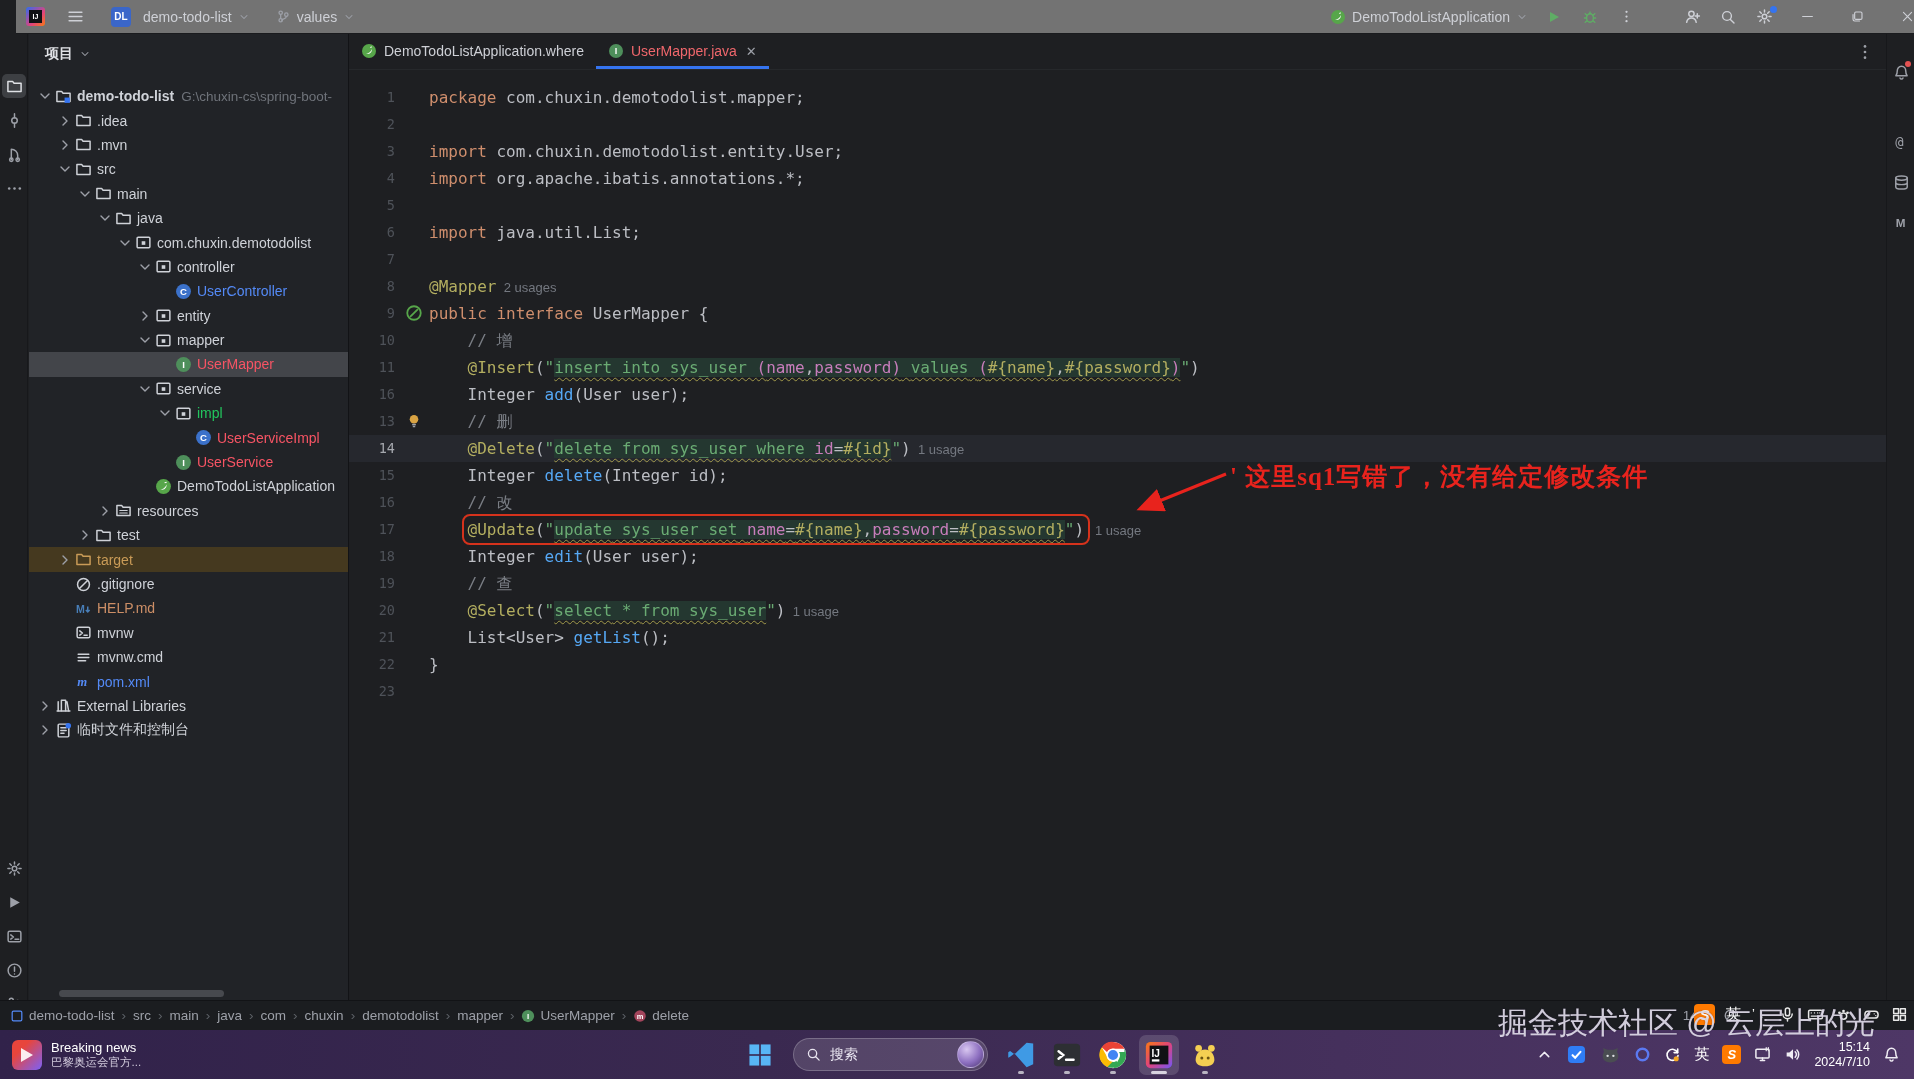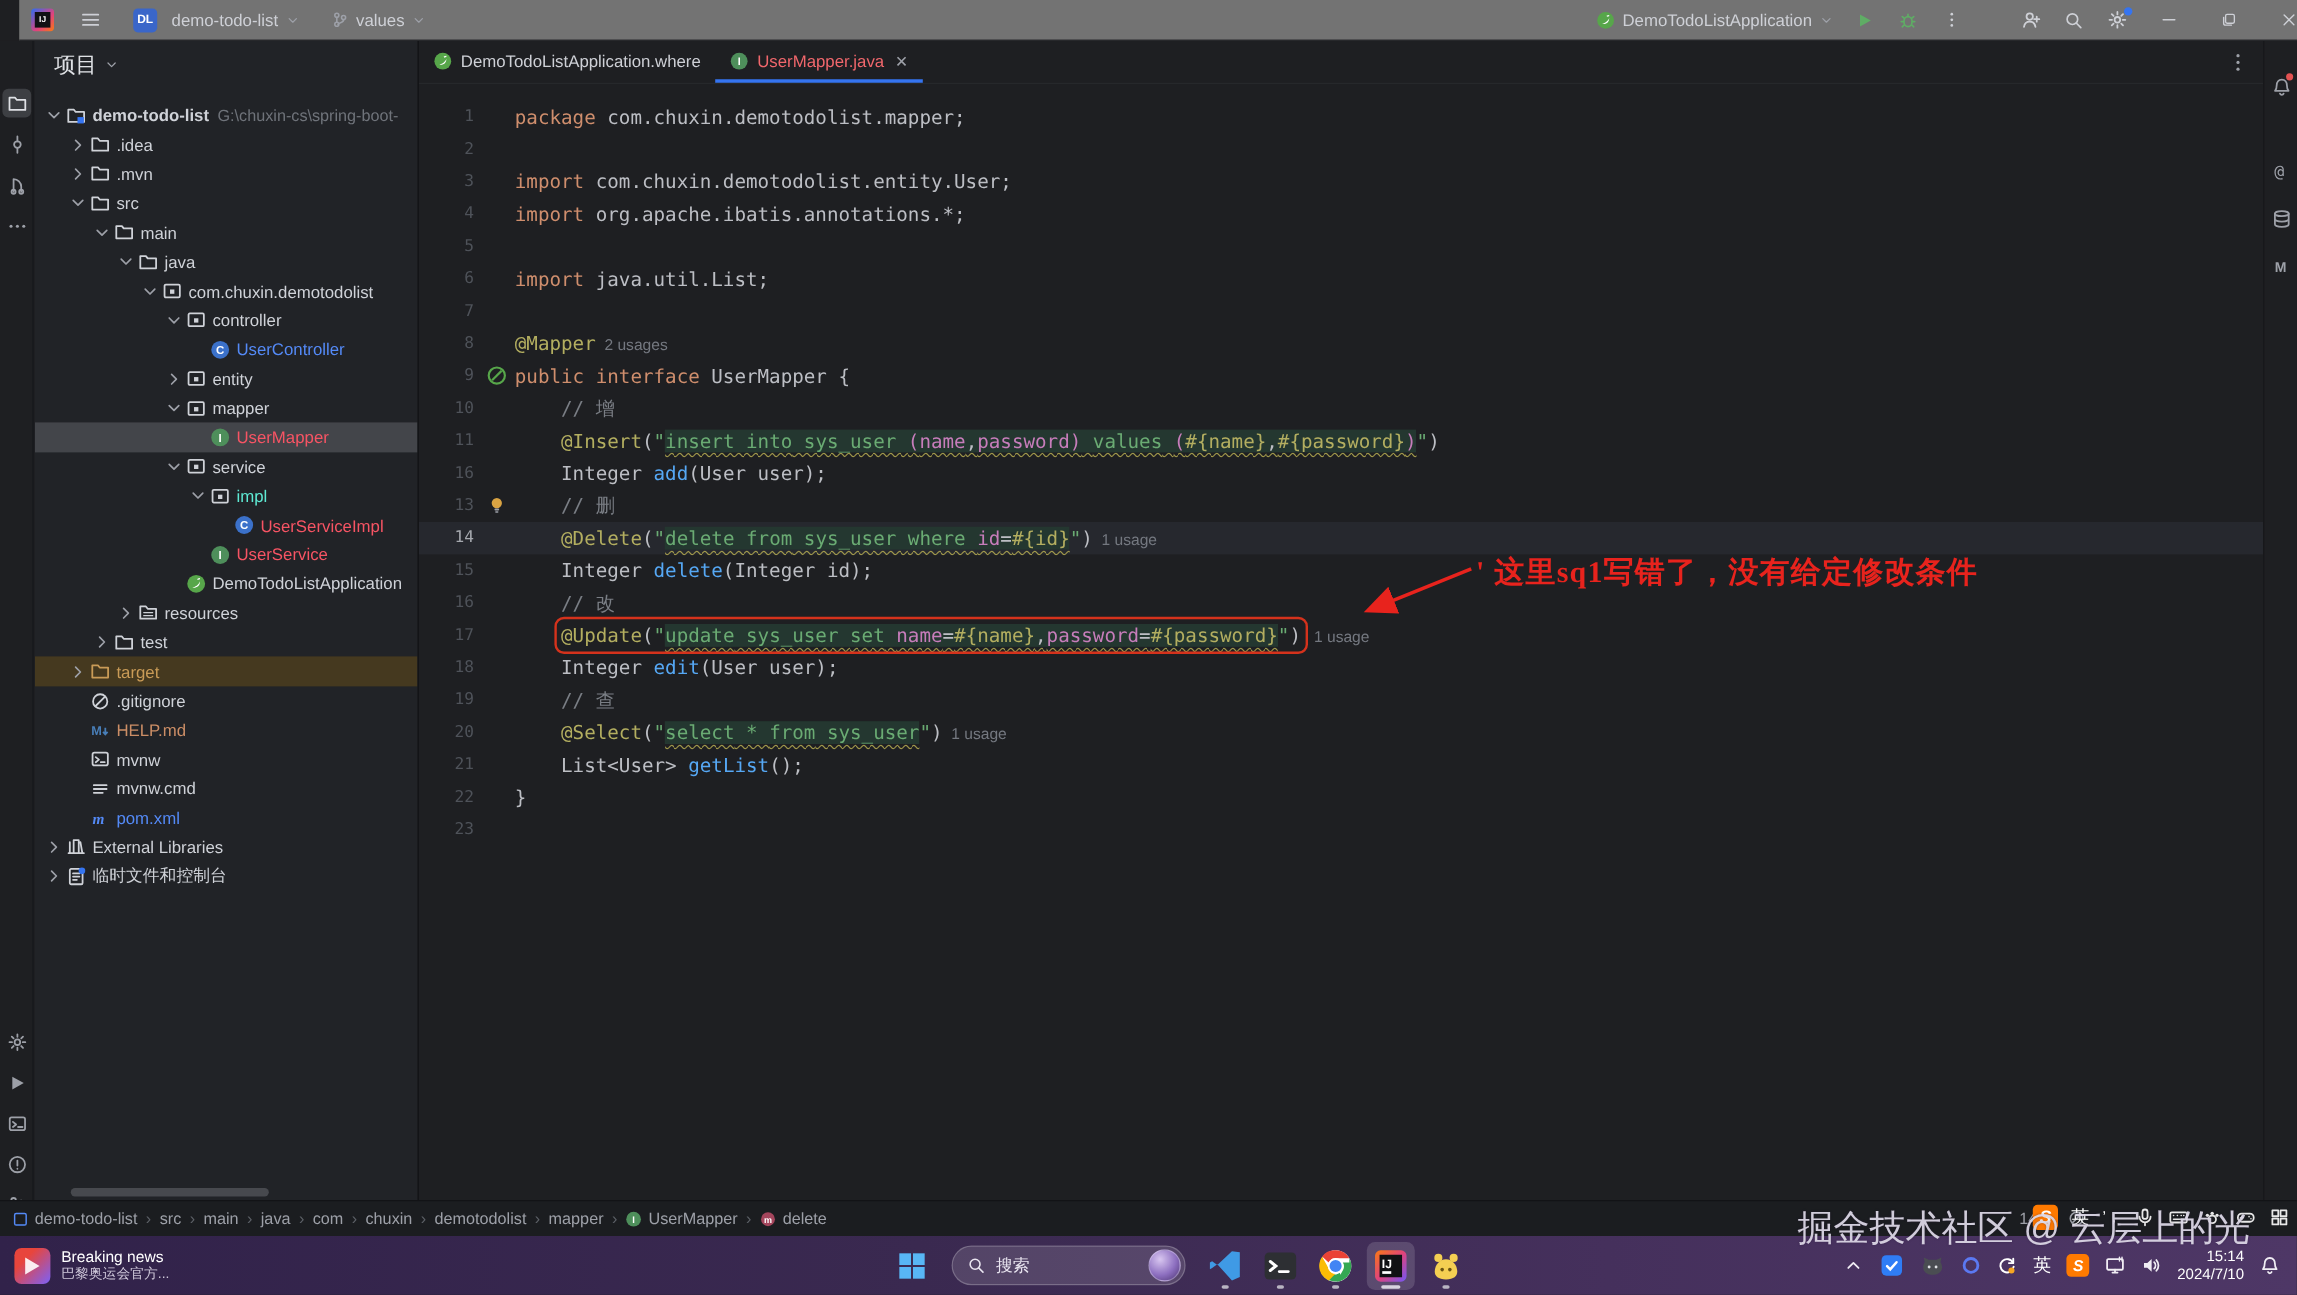--- a/index.html
+++ b/index.html
@@ -32,21 +32,21 @@
   #right-stripe{position:absolute;left:1886px;top:34px;width:28px;height:966px;background:#1e1f22;border-left:1px solid #17181b;z-index:4}
   .stripe-ic{position:absolute;left:2px;width:24px;height:24px;border-radius:5px;color:#9da0a8;
     display:flex;align-items:center;justify-content:center}
   .stripe-ic.sel{background:#3d3f43;color:#dfe1e5}
   .stripe-ic .ic{width:17px;height:17px}
   .belldot{position:relative}
   .belldot:after{content:"";position:absolute;right:2px;top:1px;width:6px;height:6px;border-radius:50%;background:#e35252}
 
   
   #project-panel{position:absolute;left:29px;top:34px;width:319px;height:966px;background:#212327;z-index:3;overflow:hidden}
-  #proj-header{height:40px;display:flex;align-items:center;gap:6px;padding-left:16px;color:#dfe1e5;font-size:18px;font-weight:normal}
+  #proj-header{height:40px;display:flex;align-items:center;gap:6px;padding-left:16px;color:#dfe1e5;font-size:14px;font-weight:bold}
   #tree{position:absolute;left:0;top:50px;right:0}
   .trow{height:24.4px;display:flex;align-items:center;font-size:14px;color:#cfd2d8;white-space:nowrap}
   .trow .tchev{width:16px;height:16px;color:#9da0a8;flex:0 0 16px}
   .trow .ticon{width:17px;height:17px;margin:0 5px 0 2px;flex:0 0 17px}
   .trow .sub{color:#6f737a;margin-left:7px;font-size:13.5px}
   .trow.sel{background:#43454a}
   .trow.target{background:#45391f}
   #tree-hscroll{position:absolute;left:30px;top:956px;width:165px;height:7px;border-radius:4px;background:#47494e}
   #panel-divider{position:absolute;left:348px;top:34px;width:1px;height:966px;background:#121316;z-index:5}
 
@@ -540,21 +540,21 @@
           <svg viewBox="0 0 16 16" fill="none" stroke="currentColor" stroke-width="1.4" stroke-linecap="round" stroke-linejoin="round">
             <path d="M4 6l4 4 4-4"></path>
           </svg>
         </span>
         <span class="ic ticon">
           <svg viewBox="0 0 16 16" fill="none" stroke="currentColor" stroke-width="1.4" stroke-linecap="round" stroke-linejoin="round">
             <rect x="2" y="3" width="12" height="10" rx="1"></rect>
             <rect x="6.3" y="6.8" width="3.4" height="3.4" fill="currentColor" stroke="none"></rect>
           </svg>
         </span>
-        <span style="color: #5eead4;">impl</span>
+        <span style="color: #22c55e;">impl</span>
       </div>
       <div class="trow" style="padding-left: 148px;">
         <span class="tchev ic"></span>
         <span class="ic ticon">
           <svg viewBox="0 0 16 16">
             <circle cx="8" cy="8" r="7" fill="#3b71ca"></circle>
             <text x="8" y="11.4" font-size="9" font-weight="bold" fill="#fff" text-anchor="middle" font-family="Liberation Sans,sans-serif">C</text>
           </svg>
         </span>
         <span style="color: rgb(247, 84, 100);">UserServiceImpl</span>

